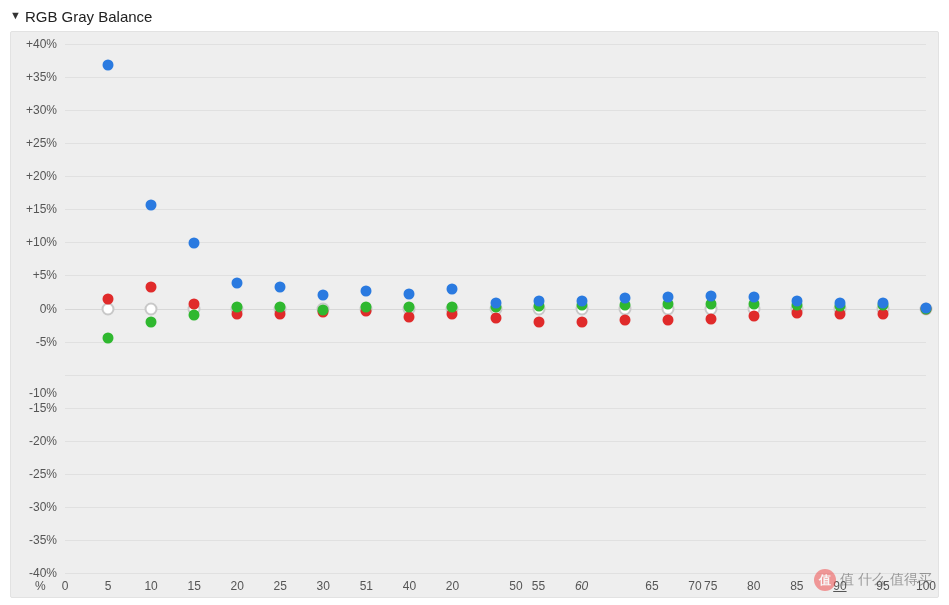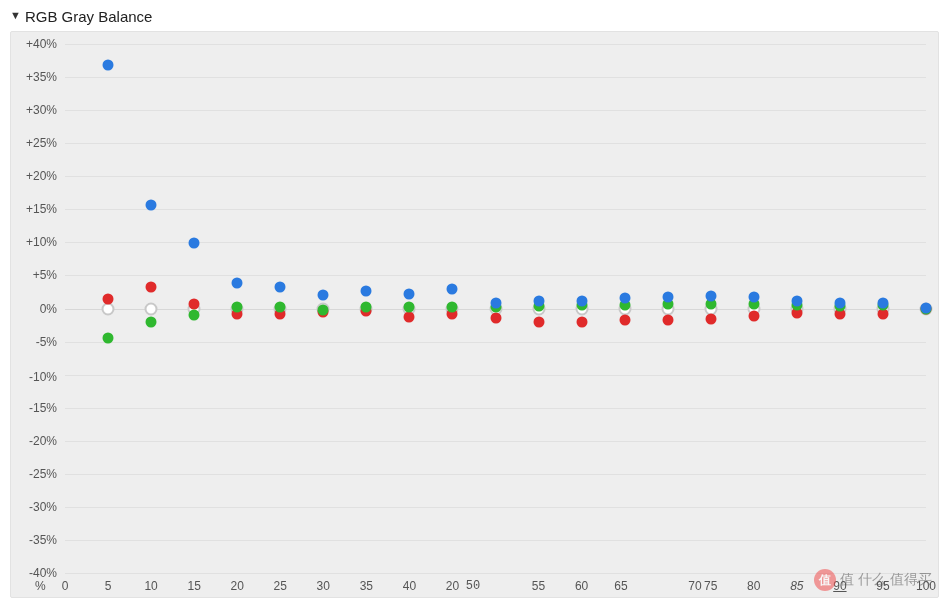--- a/index.html
+++ b/index.html
@@ -133,21 +133,21 @@
         <div class="ylab" style="top: 495.938px;">-35%</div>
         <div class="gridline-h" style="top: 462.875px;"></div>
         <div class="ylab" style="top: 462.875px;">-30%</div>
         <div class="gridline-h" style="top: 429.812px;"></div>
         <div class="ylab" style="top: 429.812px;">-25%</div>
         <div class="gridline-h" style="top: 396.75px;"></div>
         <div class="ylab" style="top: 396.75px;">-20%</div>
         <div class="gridline-h" style="top: 363.688px;"></div>
         <div class="ylab" style="top: 363.688px;">-15%</div>
         <div class="gridline-h" style="top: 330.625px;"></div>
-        <div class="ylab" style="top: 333px;">-10%</div>
+        <div class="ylab" style="top: 349px;">-10%</div>
         <div class="gridline-h" style="top: 297.562px;"></div>
         <div class="ylab" style="top: 297.562px;">-5%</div>
         <div class="gridline-h zero" style="top: 264.5px;"></div>
         <div class="ylab" style="top: 264.5px;">0%</div>
         <div class="gridline-h" style="top: 231.438px;"></div>
         <div class="ylab" style="top: 231.438px;">+5%</div>
         <div class="gridline-h" style="top: 198.375px;"></div>
         <div class="ylab" style="top: 198.375px;">+10%</div>
         <div class="gridline-h" style="top: 165.312px;"></div>
         <div class="ylab" style="top: 165.312px; margin-left: 12px;">+15%</div>
@@ -161,31 +161,31 @@
         <div class="ylab" style="top: 33.0625px;">+35%</div>
         <div class="gridline-h" style="top: 0px;"></div>
         <div class="ylab" style="top: 0px;">+40%</div>
         <div class="xlab" style="left: 0px;">0</div>
         <div class="xlab" style="left: 43.05px;">5</div>
         <div class="xlab" style="left: 86.1px;">10</div>
         <div class="xlab" style="left: 129.15px;">15</div>
         <div class="xlab" style="left: 172.2px;">20</div>
         <div class="xlab" style="left: 215.25px;">25</div>
         <div class="xlab" style="left: 258.3px;">30</div>
-        <div class="xlab" style="left: 301.35px;">35</div>
+        <div class="xlab" style="left: 301.35px;">51</div>
         <div class="xlab" style="left: 344.4px;">40</div>
         <div class="xlab" style="left: 387.45px;">20</div>
-        <div class="xlab" style="left: 408px; font-family: Liberation Mono, monospace;">50</div>
+        <div class="xlab" style="left: 451px;">50</div>
         <div class="xlab" style="left: 473.55px;">55</div>
-        <div class="xlab" style="left: 516.6px;">60</div>
-        <div class="xlab" style="left: 556px;">65</div>
+        <div class="xlab" style="left: 516.6px; font-style: italic;">60</div>
+        <div class="xlab" style="left: 587px;">65</div>
         <div class="xlab" style="left: 630px; text-align: right;">70</div>
         <div class="xlab" style="left: 645.75px;">75</div>
         <div class="xlab" style="left: 688.8px;">80</div>
-        <div class="xlab" style="left: 731.85px; font-style: italic;">85</div>
+        <div class="xlab" style="left: 731.85px;">85</div>
         <div class="xlab" style="left: 774.9px; text-decoration: underline;">90</div>
         <div class="xlab" style="left: 817.95px;">95</div>
         <div class="xlab" style="left: 861px;">100</div>
         <div class="xunit" style="left: -30px;">%</div>
         <div class="pt ref" style="width: 13px; height: 13px; left: 43.05px; top: 264.5px;"></div>
         <div class="pt ref" style="width: 13px; height: 13px; left: 86.1px; top: 264.5px;"></div>
         <div class="pt ref" style="width: 13px; height: 13px; left: 129.15px; top: 264.5px;"></div>
         <div class="pt ref" style="width: 13px; height: 13px; left: 172.2px; top: 264.5px;"></div>
         <div class="pt ref" style="width: 13px; height: 13px; left: 215.25px; top: 264.5px;"></div>
         <div class="pt ref" style="width: 13px; height: 13px; left: 258.3px; top: 264.5px;"></div>

